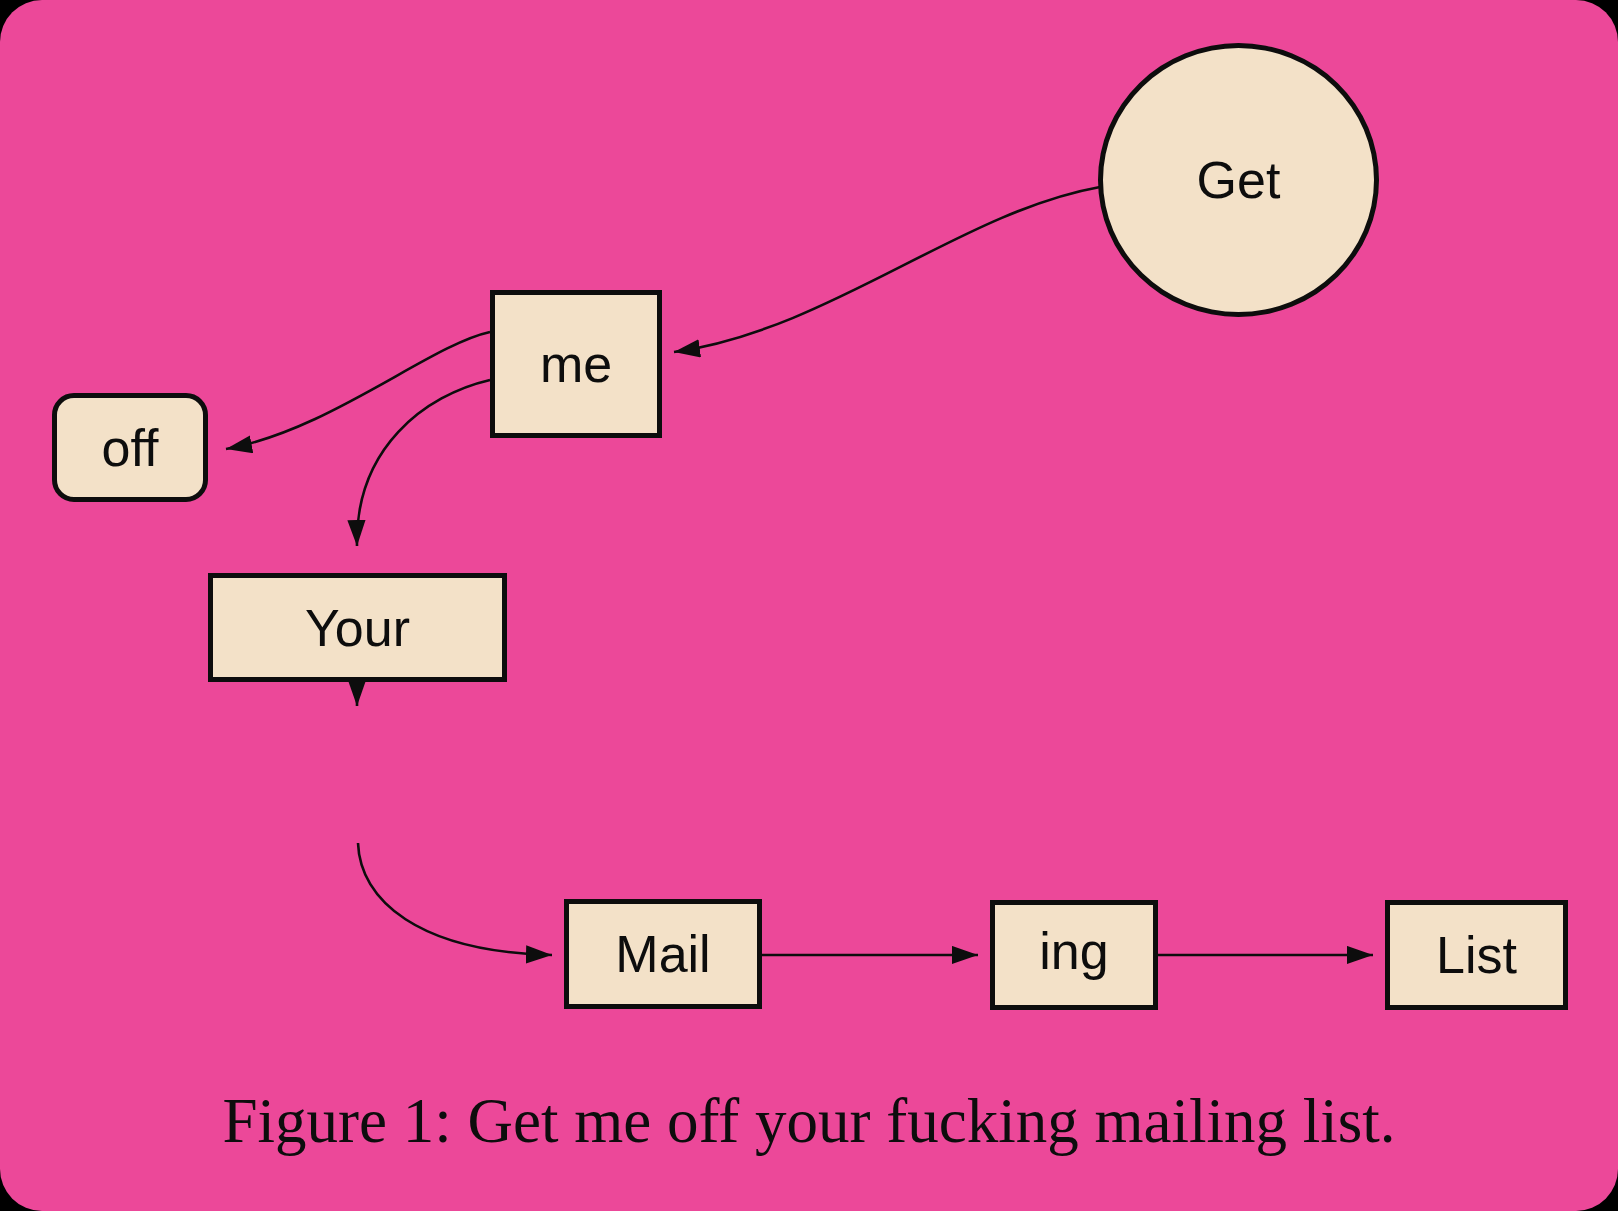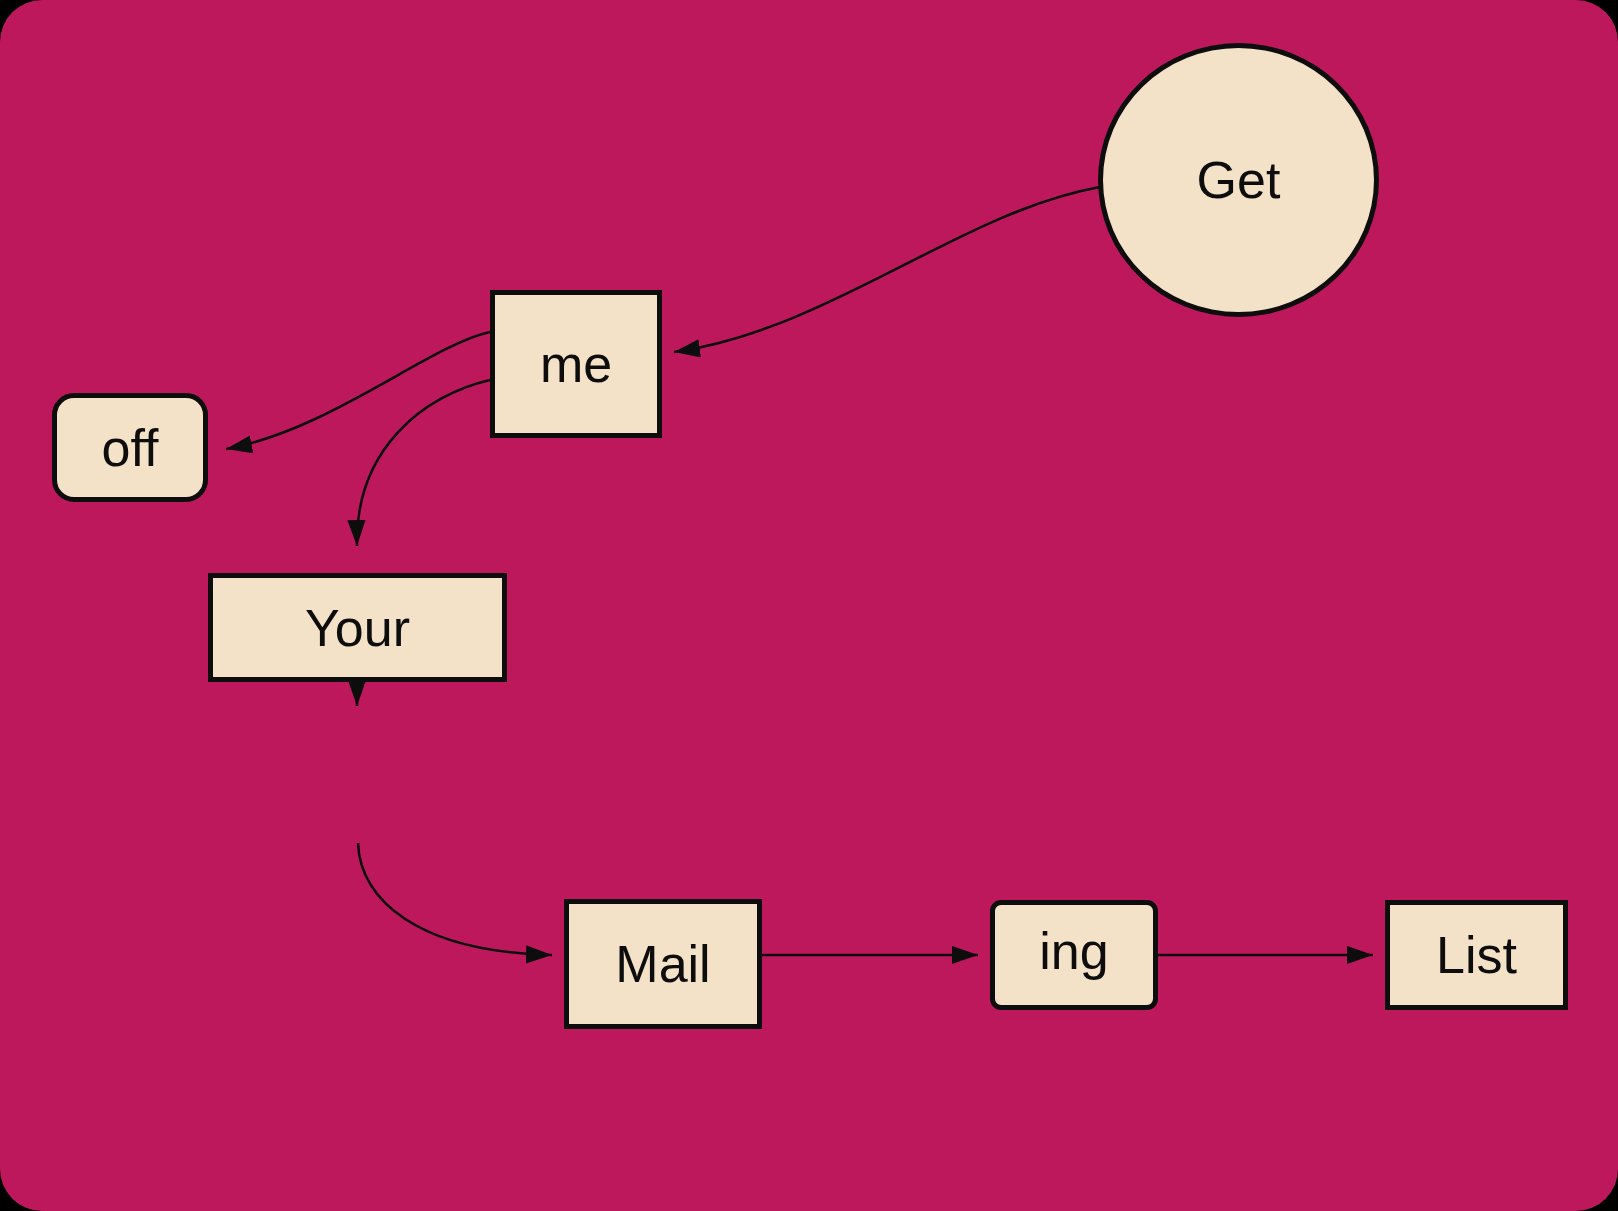--- a/index.html
+++ b/index.html
@@ -1,19 +1,19 @@
 <!DOCTYPE html>
 <html><head>
 <meta charset="utf-8">
 <style>
   html,body{margin:0;padding:0;background:#000;}
   .canvas{
     position:relative;
     width:1618px;height:1211px;
-    background:#be185d;
+    background:#ec4899;
     border-radius:42px;
     overflow:hidden;
     font-family:"Liberation Sans", sans-serif;
   }
   .edges{position:absolute;left:0;top:0;width:1618px;height:1211px;pointer-events:none;}
   .node{
     position:absolute;
     box-sizing:border-box;
     background:#f3e1c8;
     border:5px solid #0d0d0d;
@@ -21,22 +21,22 @@
     color:#0d0d0d;
     font-size:52px;
     line-height:1;
   }
   .ellipse{border-radius:50%;}
   .node-get{left:1098px;top:43px;width:281px;height:274px;}
   .node-me{left:490px;top:290px;width:172px;height:148px;}
   .node-off{left:52px;top:393px;width:156px;height:109px;border-radius:22px;}
   .node-your{left:208px;top:558px;width:299px;height:109px;margin-top:15px;}
   .node-fucking{left:208px;top:713px;width:300px;height:130px;}
-  .node-mail{left:564px;top:899px;width:198px;height:130px;}
-  .node-ing{left:990px;top:900px;width:168px;height:110px;border-radius:11px;}
+  .node-mail{left:564px;top:899px;width:198px;height:110px;}
+  .node-ing{left:990px;top:900px;width:168px;height:110px;}
   .node-list{left:1385px;top:900px;width:183px;height:110px;}
   .node-ing .label{transform:translateY(-4px);}
   .caption{
     position:absolute;
     left:0;right:0;top:1090px;
     text-align:center;
     font-family:"Liberation Serif", serif;
     font-size:63px;
     color:#0d0d0d;
     line-height:1;
@@ -86,14 +86,15 @@
   </div>
 
   <div class="node node-ing">
     <span class="label">ing</span>
   </div>
 
   <div class="node node-list">
     <span class="label">List</span>
   </div>
 
+  <div class="caption">Figure 1: Get me off your fucking mailing list.</div>
 
 </div>
 
 </body></html>

